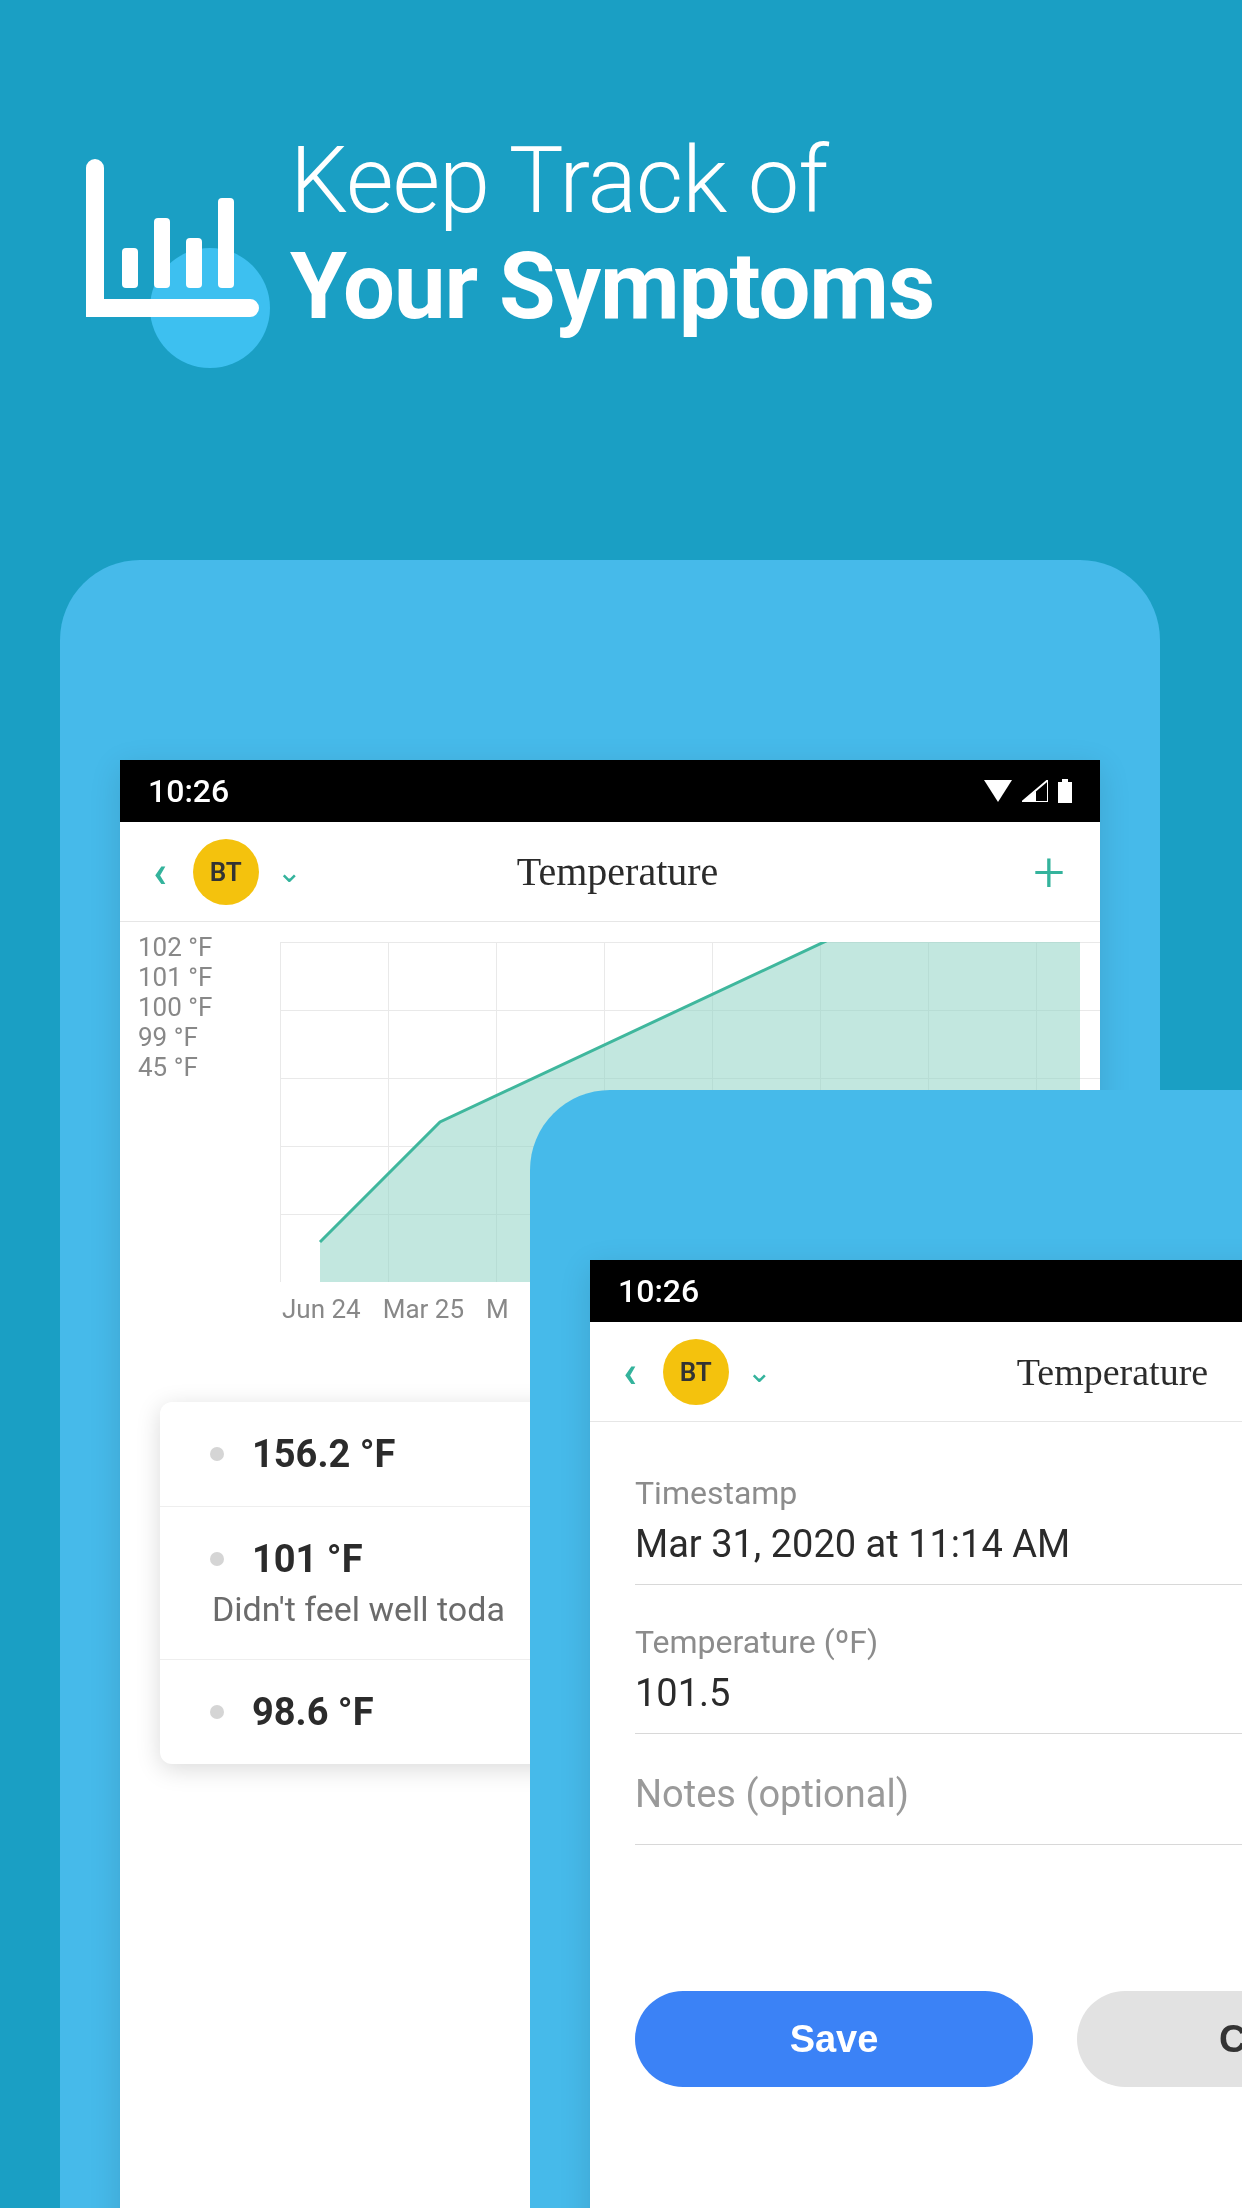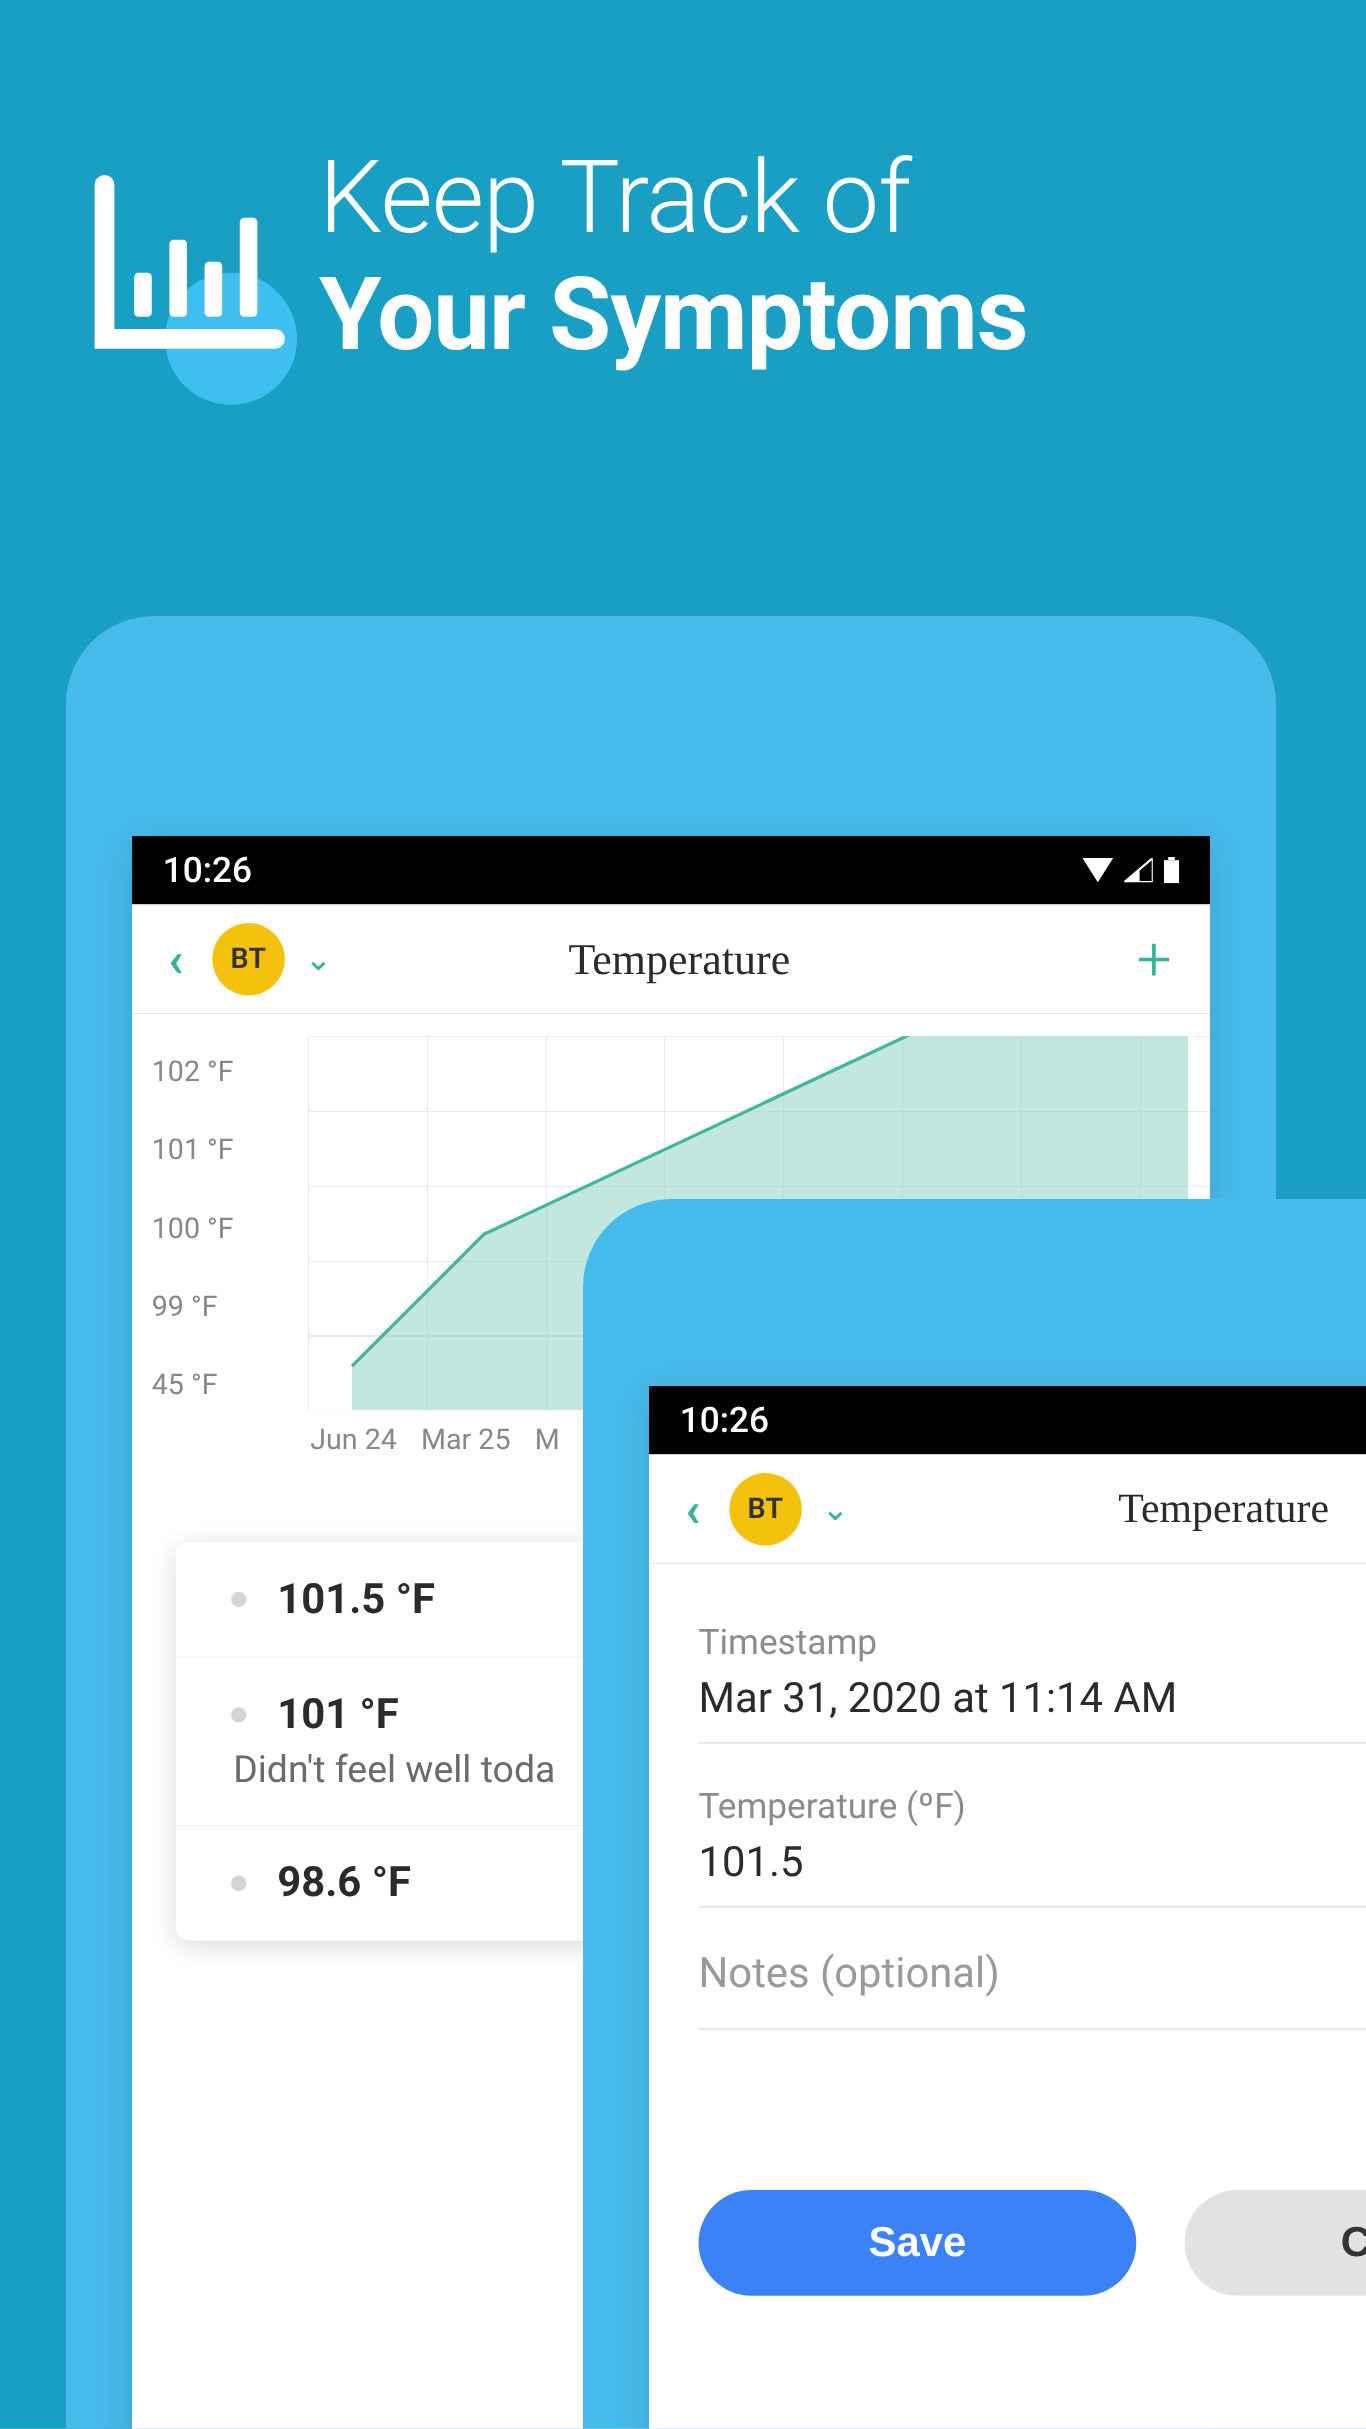--- a/index.html
+++ b/index.html
@@ -161,22 +161,20 @@
       repeating-linear-gradient(to right, #e9e9e9 0 1px, transparent 1px 108px),
       repeating-linear-gradient(to bottom, #e9e9e9 0 1px, transparent 1px 68px);
   }
   .y-labels {
     position: absolute;
     left: 18px; top: 10px;
     font-size: 26px;
     color: #888;
     display: flex;
     flex-direction: column;
-    gap: 41px;
-    margin-top: 28px;
   }
   .x-labels {
     position: absolute;
     left: 162px; bottom: 18px;
     font-size: 26px;
     color: #888;
     display: flex;
     gap: 22px;
   }
   .chart-area svg.area {
@@ -327,21 +325,21 @@
       <svg class="area" width="800" height="340">
         <path d="M 40 300 L 160 180 L 800 -120 L 800 340 L 40 340 Z" fill="#8fd4c5" fill-opacity="0.55"></path>
         <path d="M 40 300 L 160 180 L 800 -120" stroke="#3fb79d" stroke-width="3" fill="none"></path>
       </svg>
     </div>
 
     <div class="entries">
       <div class="entry">
         <div class="entry-row">
           <span class="dot-bullet"></span>
-          <span class="entry-value">101.5 °F</span>
+          <span class="entry-value">156.2 °F</span>
         </div>
       </div>
       <div class="entry">
         <div class="entry-row">
           <span class="dot-bullet"></span>
           <span class="entry-value">101 °F</span>
         </div>
         <div class="entry-note">Didn't feel well toda</div>
       </div>
       <div class="entry">

